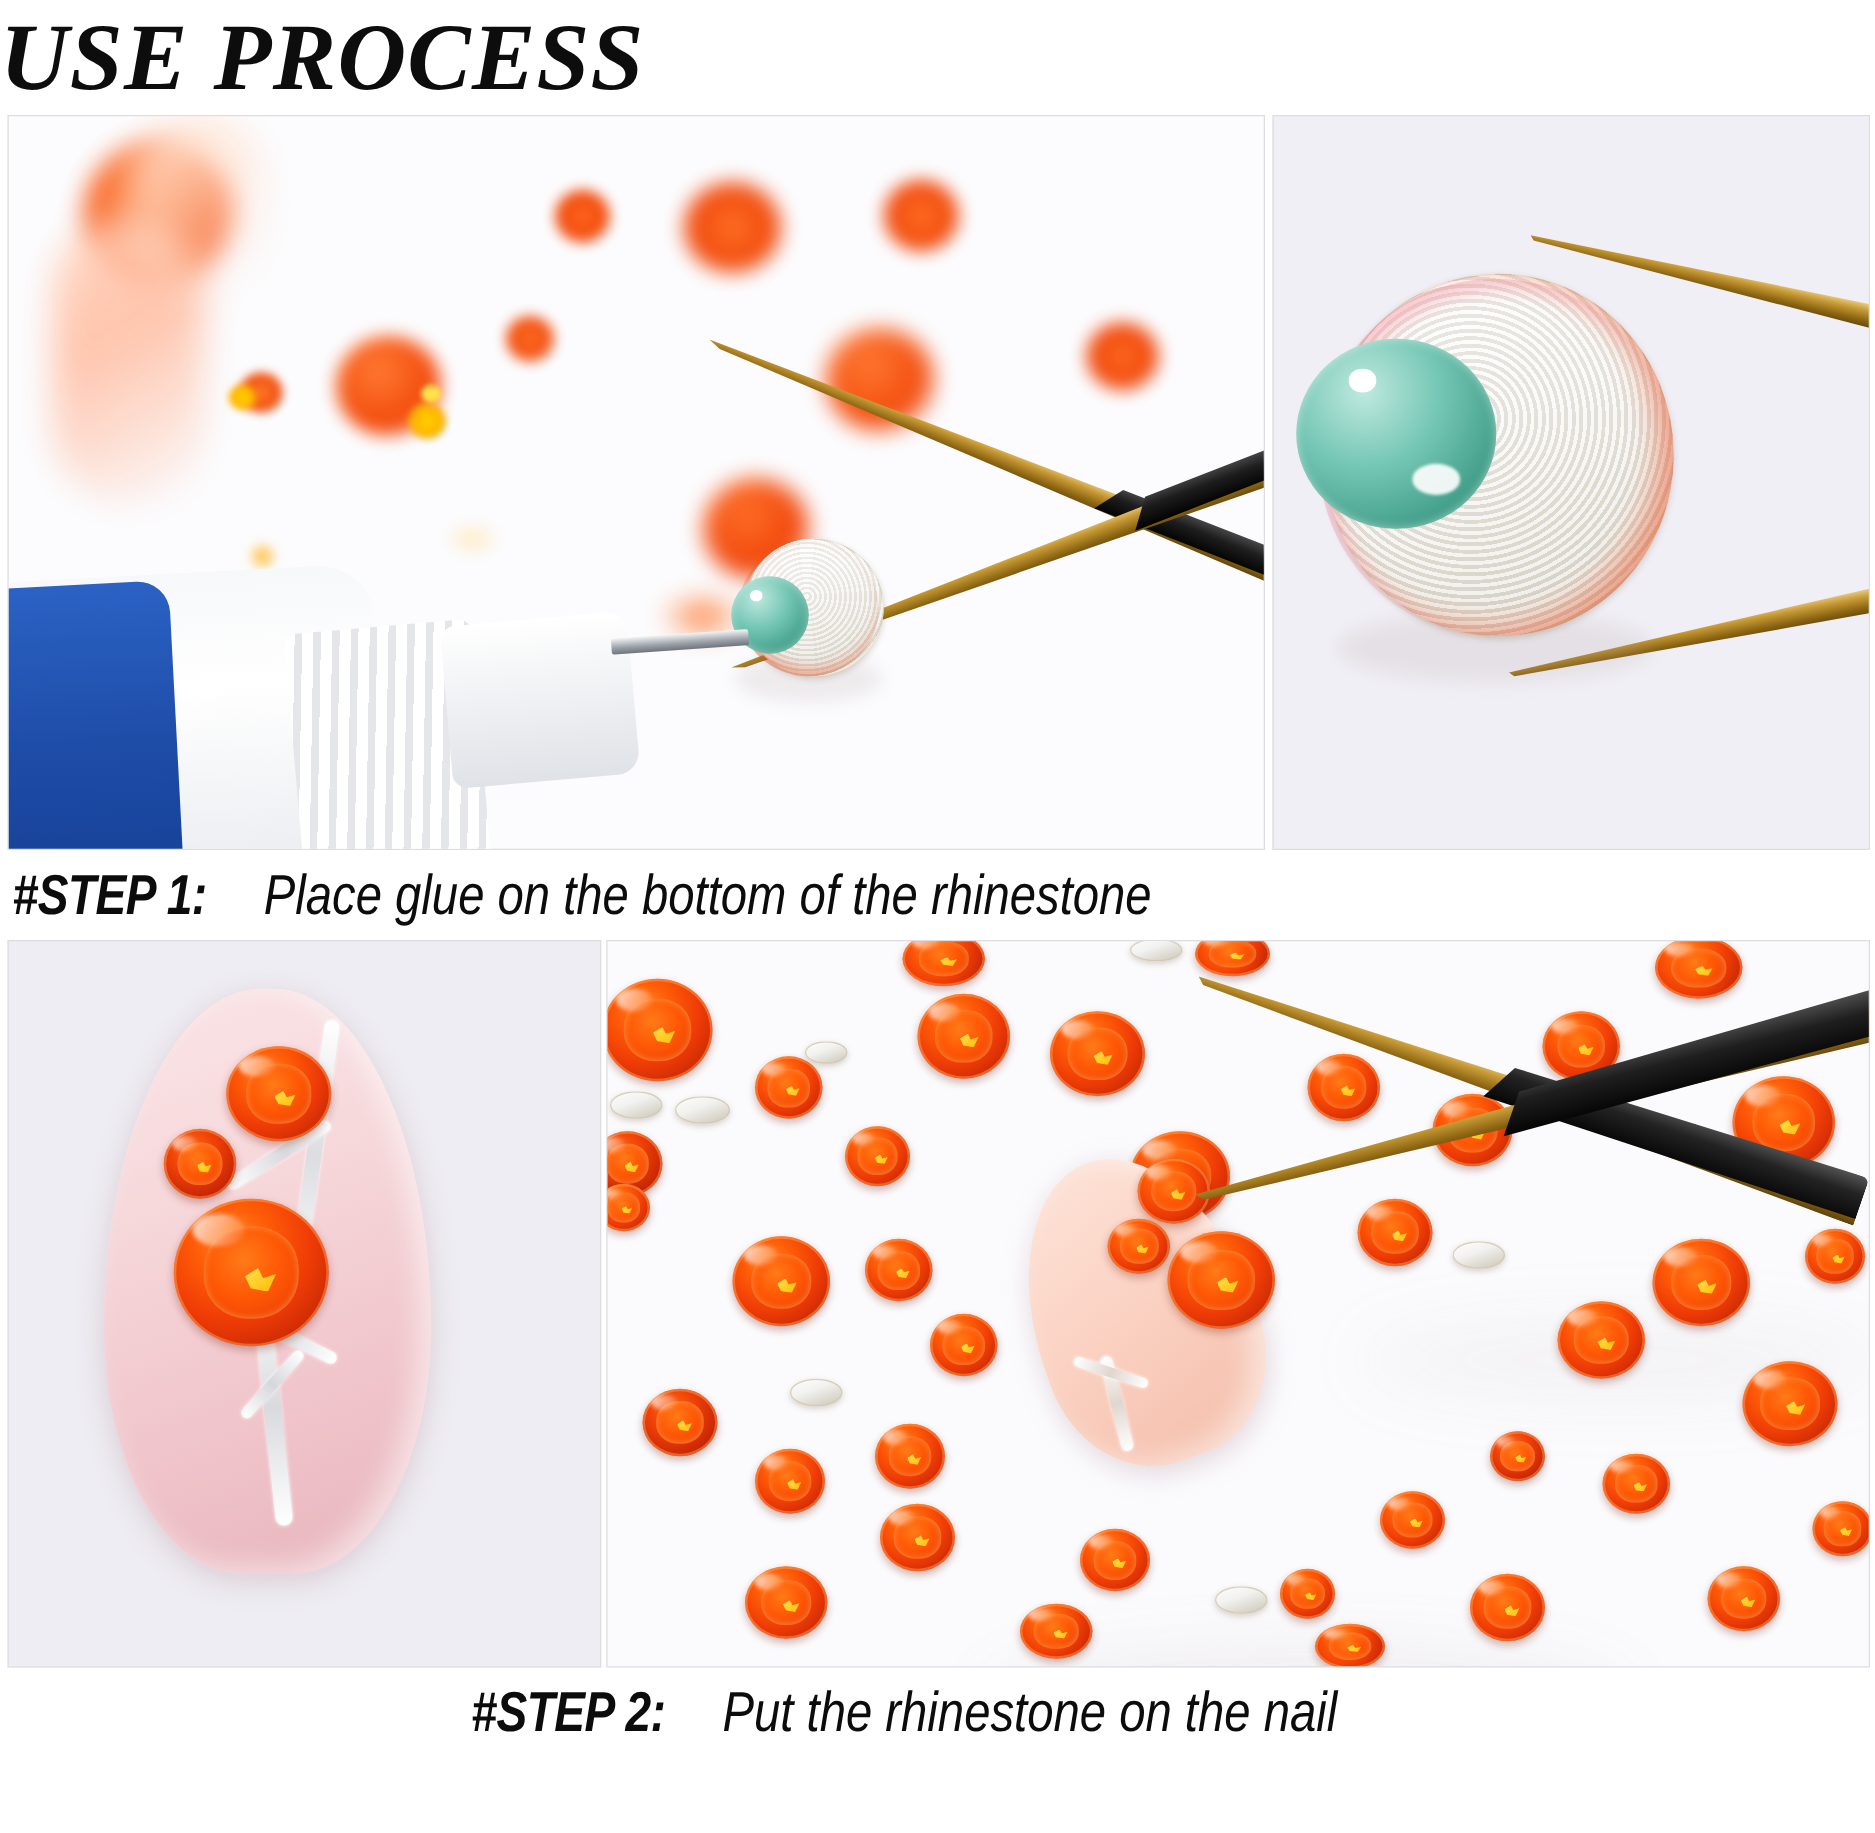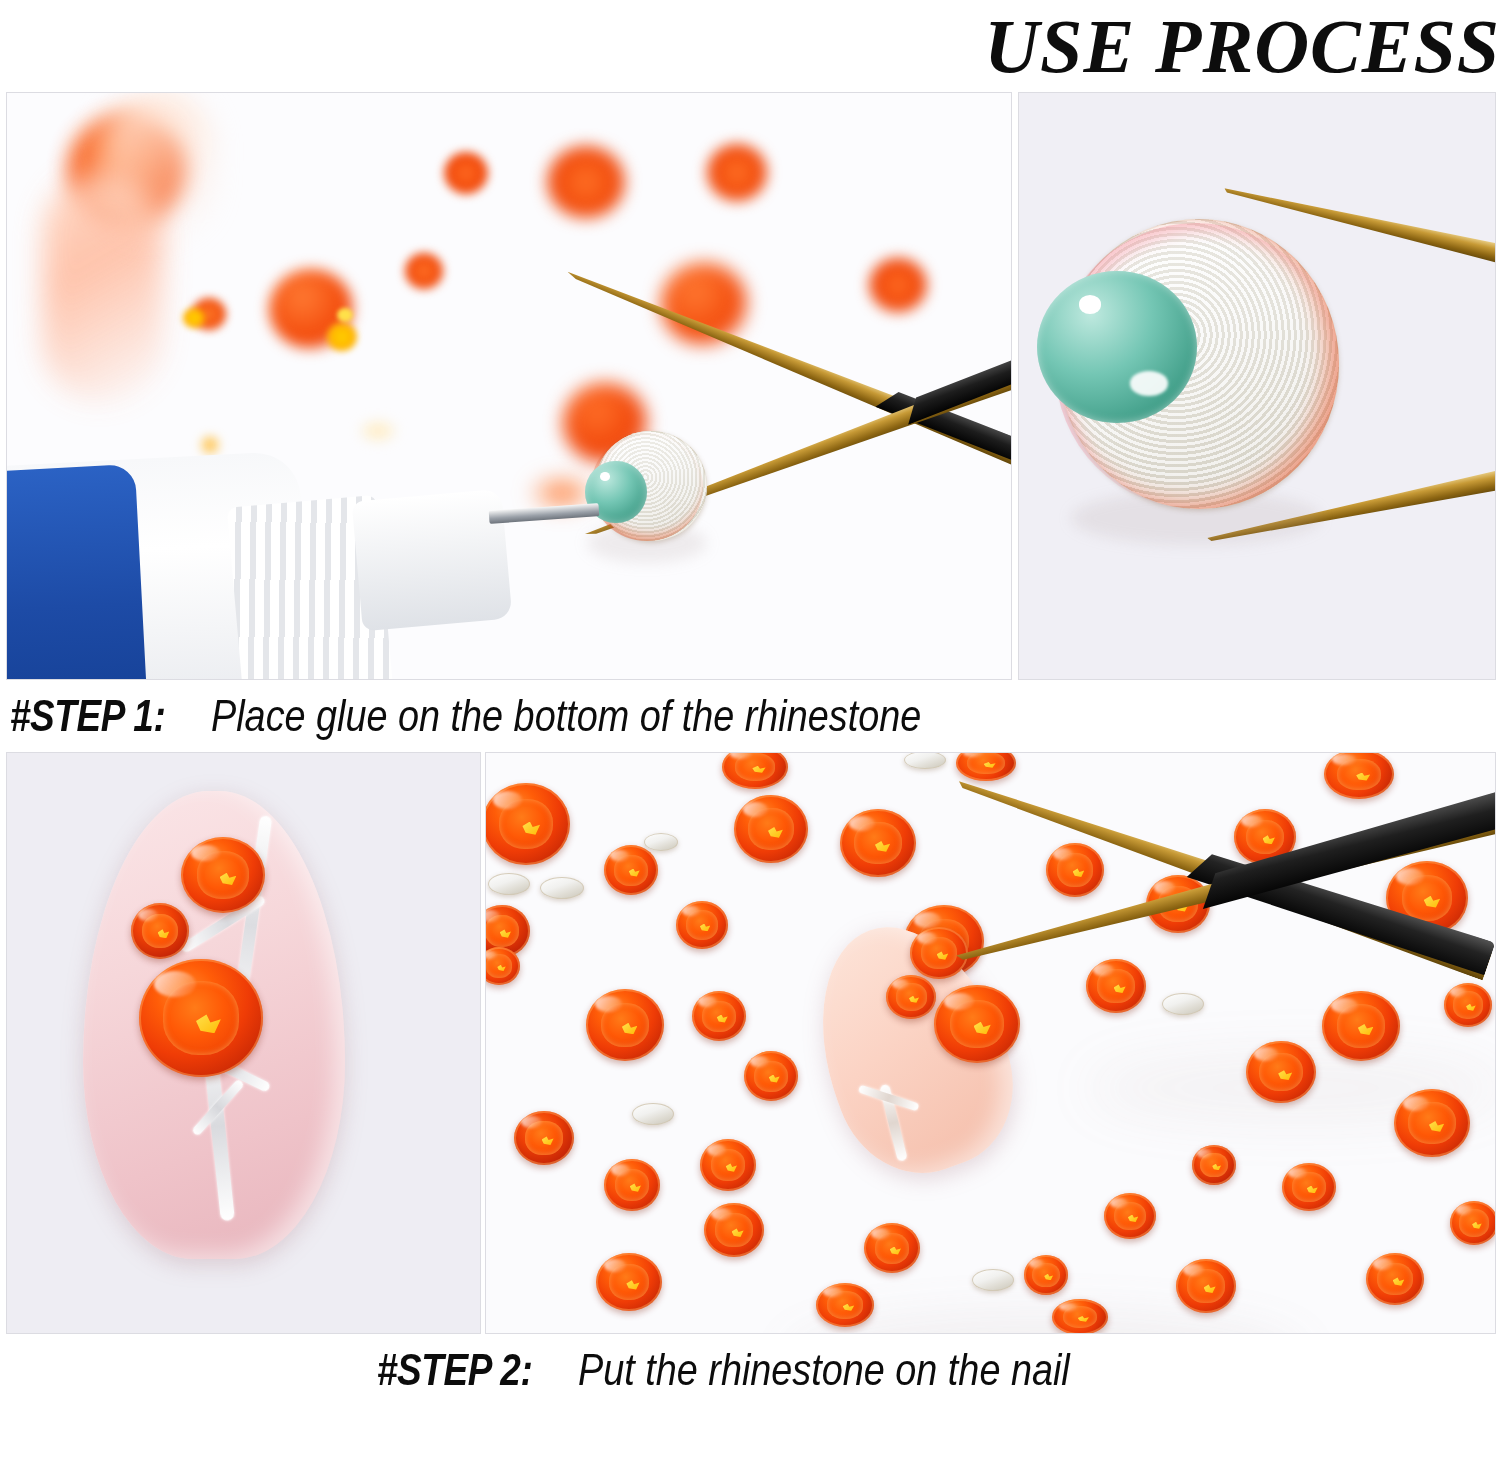--- a/index.html
+++ b/index.html
@@ -7,21 +7,21 @@
     width:1500px;height:1466px;
     background:#ffffff;
     font-family:"Liberation Sans", sans-serif;
     overflow:hidden;
     position:relative;
   }
 
   
   .title-bar{
     height:92px;
-    display:flex;align-items:center;justify-content:flex-end;
+    display:flex;align-items:center;justify-content:flex-start;
   }
   .title-bar h1{
     margin:0;
     font-family:"Liberation Serif","DejaVu Serif",serif;
     font-weight:bold;font-style:italic;
     font-size:76px;
     letter-spacing:1px;
     color:#0d0d0d;
     line-height:1;
   }

